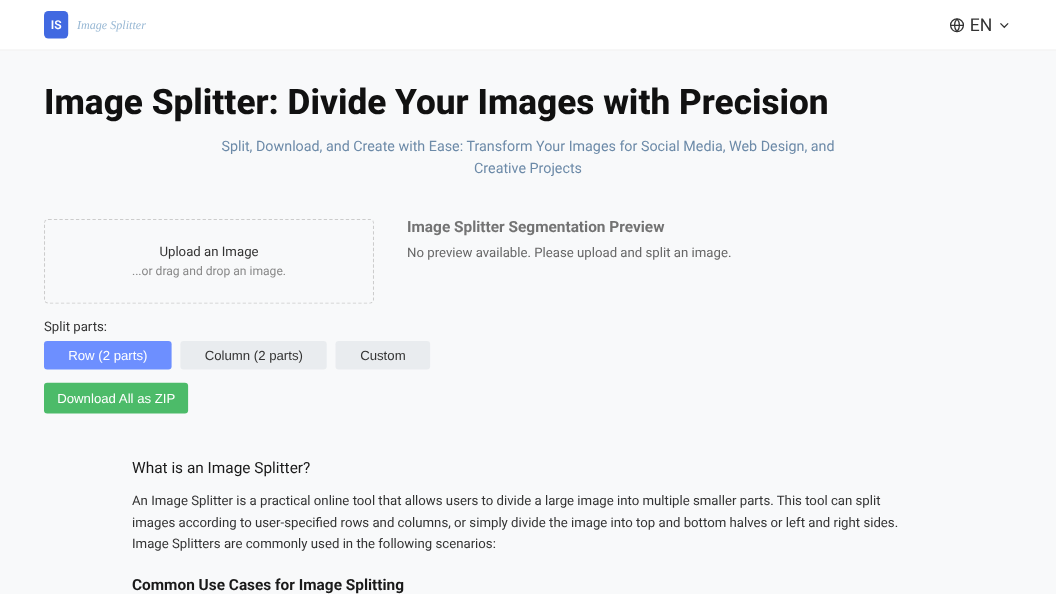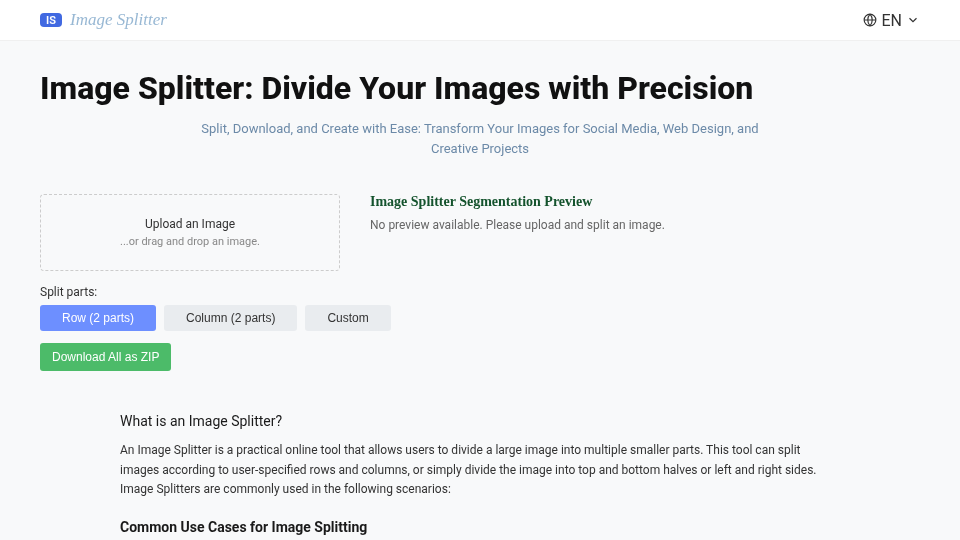--- a/index.html
+++ b/index.html
@@ -1,35 +1,35 @@
 <!DOCTYPE html>
 <html><head>
 <meta charset="utf-8">
 <style>
 * { margin: 0; padding: 0; box-sizing: border-box; }
 body { font-family: -apple-system, BlinkMacSystemFont, "Segoe UI", Roboto, sans-serif; background: #f8f9fa; color: #1a1a1a; font-size: 14px; }
 .header { background: #fff; border-bottom: 1px solid #f0f0f0; padding: 10px 0; }
 .header-inner { max-width: 960px; margin: 0 auto; padding: 0 40px; display: flex; align-items: center; justify-content: space-between; }
 .logo-wrap { display: flex; align-items: center; gap: 8px; }
-.logo-icon { width: 22px; height: 14px; background: #4169e1; border-radius: 4px; color: #fff; display: flex; align-items: center; justify-content: center; font-size: 11px; font-weight: 600; }
-.logo-text { color: #98b8d4; font-size: 17px; font-style: italic; font-family: cursive; }
+.logo-icon { width: 22px; height: 25px; background: #4169e1; border-radius: 4px; color: #fff; display: flex; align-items: center; justify-content: center; font-size: 11px; font-weight: 600; }
+.logo-text { color: #98b8d4; font-size: 11px; font-style: italic; font-family: cursive; }
 .lang-switch { display: flex; align-items: center; gap: 4px; font-size: 16px; cursor: pointer; color: #333; }
 .lang-switch svg { width: 14px; height: 14px; }
 .chevron { width: 10px; height: 10px; }
 
 .main { max-width: 960px; margin: 0 auto; padding: 28px 40px 40px; }
 .hero-title { font-size: 32px; font-weight: 800; line-height: 1.2; color: #111; }
 .hero-sub { text-align: center; color: #6c8aa8; font-size: 13px; max-width: 600px; margin: 12px auto 0; line-height: 1.5; }
 
 .workspace { display: flex; gap: 30px; margin-top: 36px; }
 .upload-area { flex: 0 0 300px; border: 1px dashed #ccc; border-radius: 4px; padding: 22px 12px; text-align: center; background: #f8f9fa; }
 .upload-title { font-size: 12px; color: #333; }
 .upload-sub { font-size: 11px; color: #888; margin-top: 4px; }
 .preview-area { flex: 1; }
-.preview-title { font-size: 14px; font-weight: 700; color: #14532d; font-family: Liberation Serif, serif; }
+.preview-title { font-size: 14px; font-weight: 700; color: #737373; }
 .preview-msg { font-size: 12px; color: #666; margin-top: 8px; }
 
 .controls { margin-top: 14px; }
 .mode-label { font-size: 12px; color: #333; margin-bottom: 6px; }
 .mode-buttons { display: flex; gap: 8px; }
 .mode-btn { border: none; background: #e9ecef; color: #333; font-size: 12px; padding: 6px 22px; border-radius: 3px; cursor: pointer; }
 .mode-btn.active { background: #6d8fff; color: #fff; }
 .download-btn { margin-top: 12px; border: none; background: #4cbb69; color: #fff; font-size: 12px; padding: 7px 12px; border-radius: 3px; cursor: pointer; font-weight: 500; }
 
 .content { max-width: 720px; margin: 42px auto 0; }

